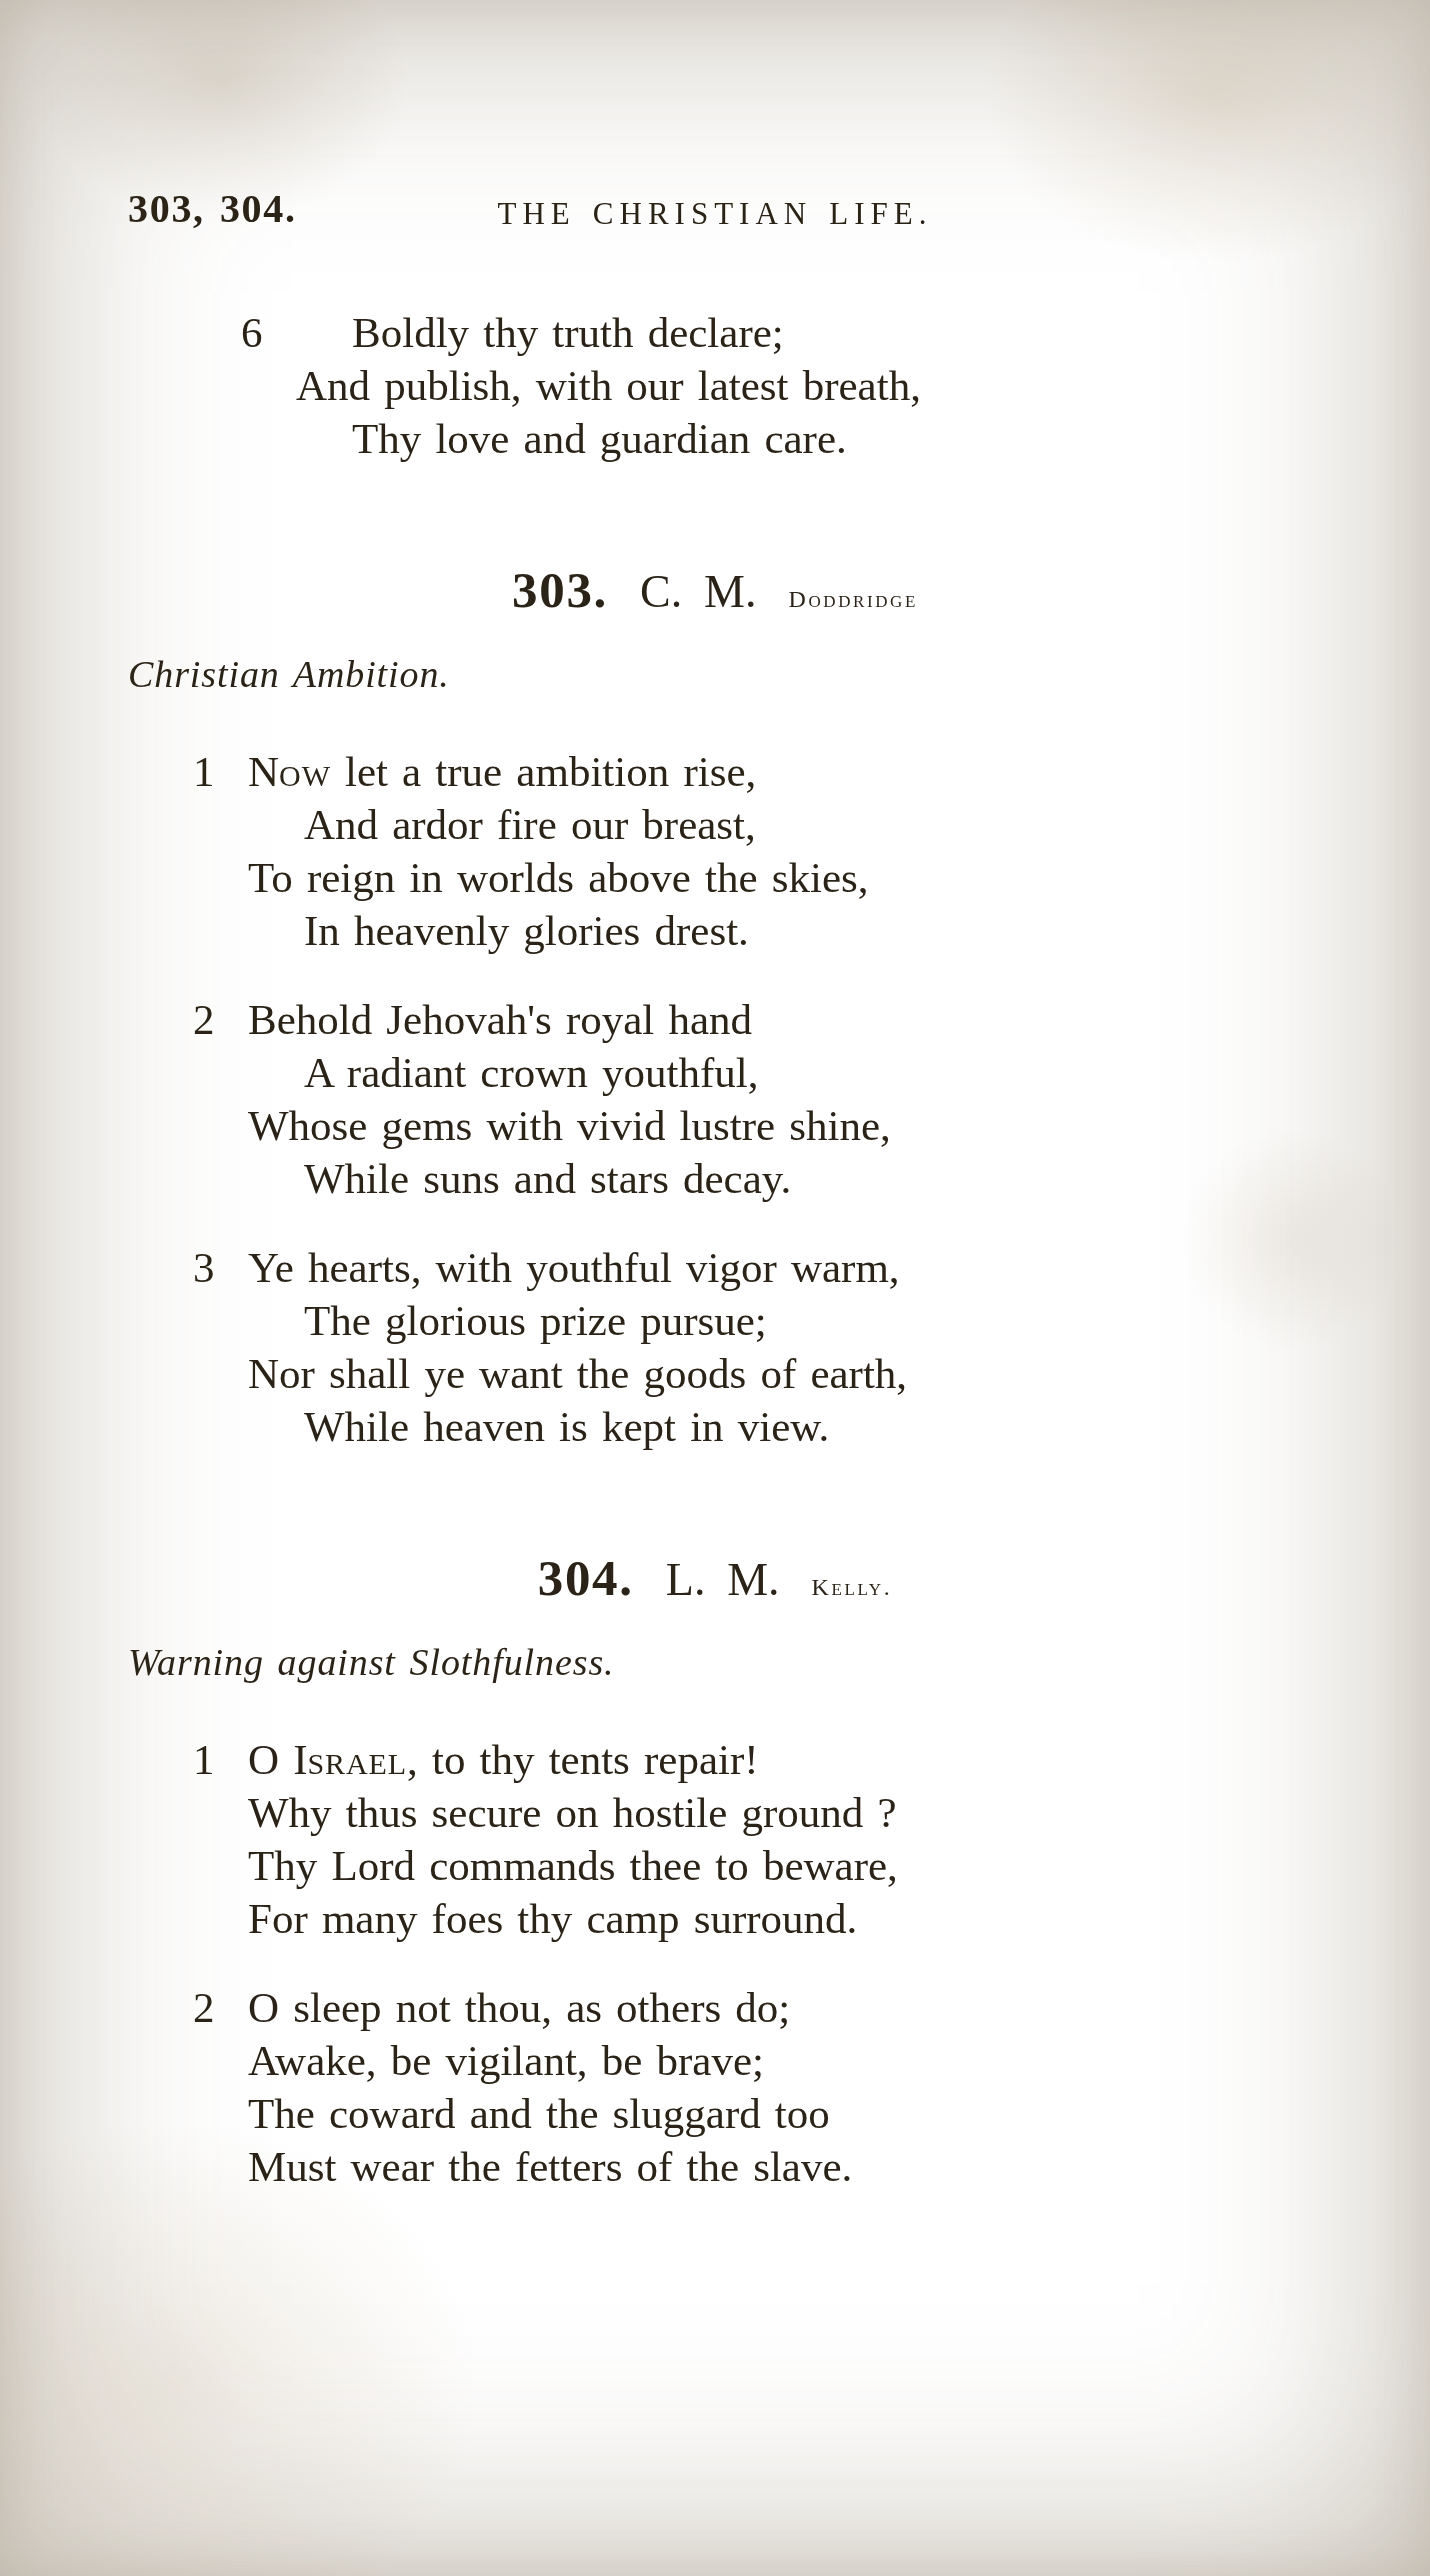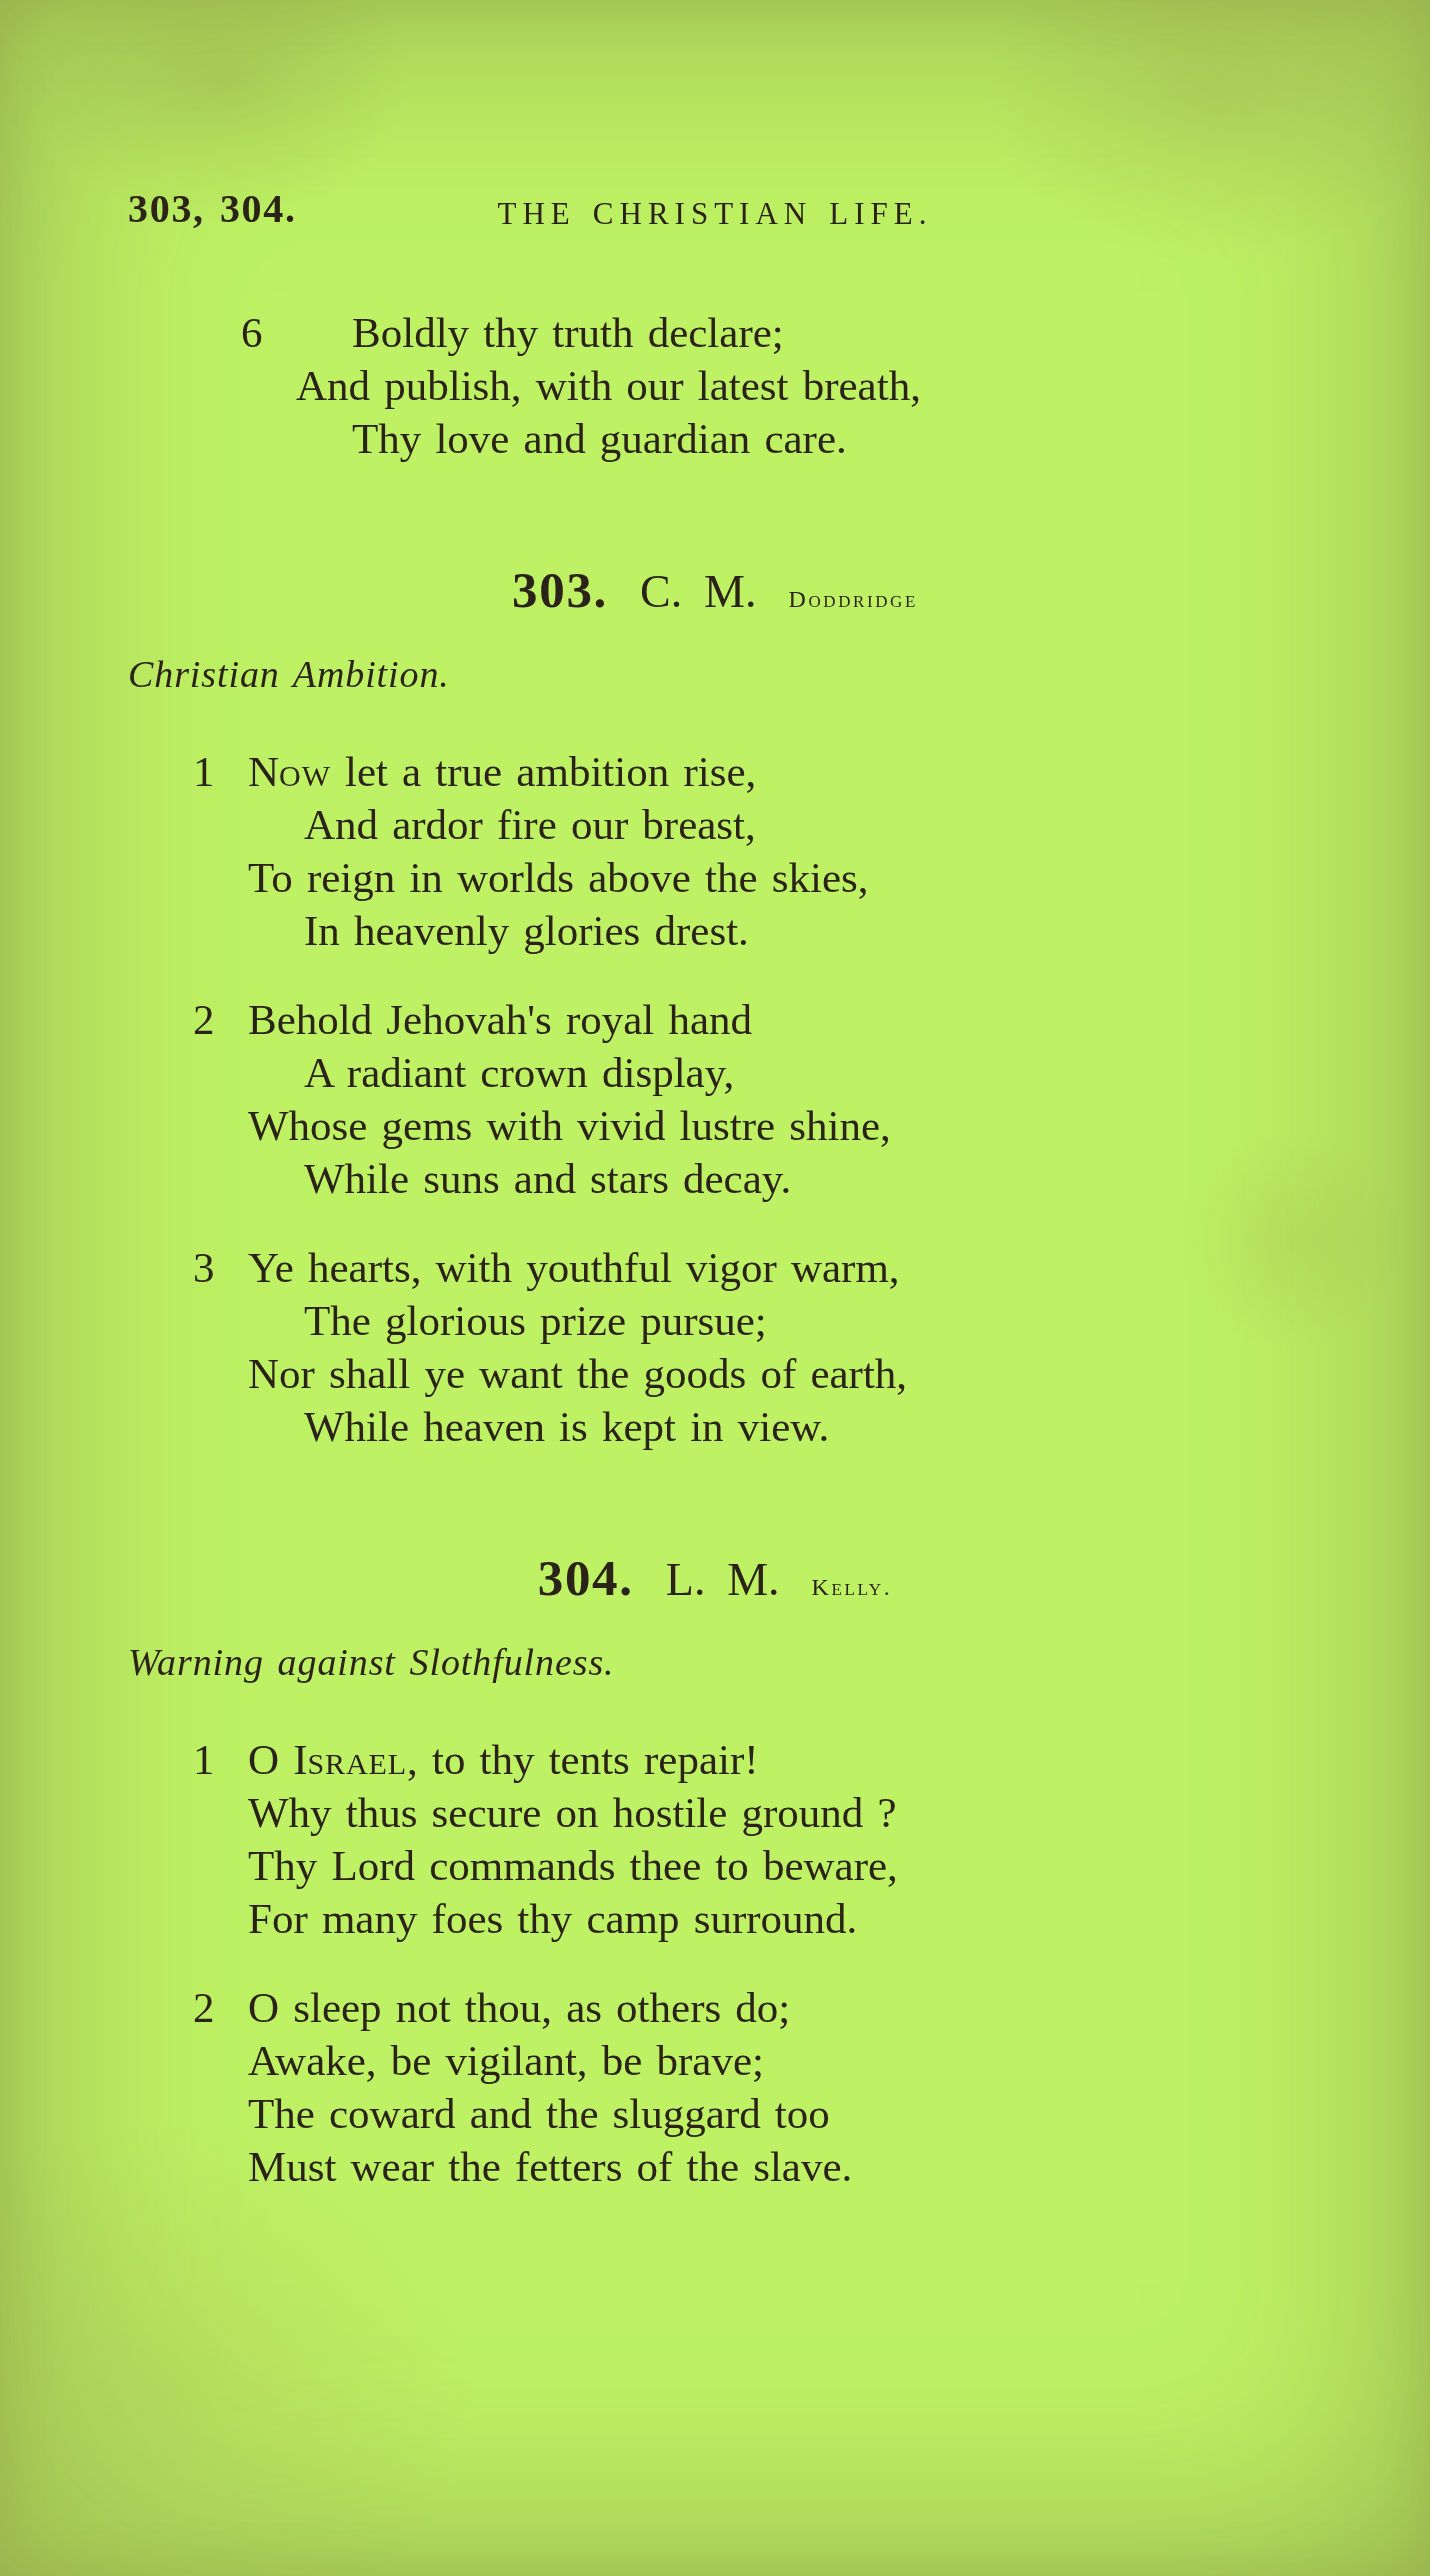--- a/index.html
+++ b/index.html
@@ -7,21 +7,21 @@
   body {
     width: 1430px;
     height: 2576px;
     background: #cfc5a5;
     font-family: "Liberation Serif", "DejaVu Serif", serif;
   }
   .page {
     position: relative;
     width: 1430px;
     height: 2576px;
-    background: #bef264;
+    background: #ffffff;
     color: #2b2317;
     overflow: hidden;
   }
   .vignette {
     position: absolute;
     inset: 0;
     z-index: 5;
     pointer-events: none;
     box-shadow: inset 0 0 222px 26px rgba(92,72,40,0.34),
                 inset 0 0 60px rgba(92,72,40,0.14);
@@ -130,21 +130,21 @@
               <div class="line"><span>N</span><span class="sc">ow</span><span> let a true ambition rise,</span></div>
               <div class="line i1">And ardor fire our breast,</div>
               <div class="line">To reign in worlds above the skies,</div>
               <div class="line i1">In heavenly glories drest.</div>
             </div>
           </div>
           <div class="verse">
             <span class="verse-number">2</span>
             <div class="verse-lines">
               <div class="line">Behold Jehovah's royal hand</div>
-              <div class="line i1">A radiant crown display,</div>
+              <div class="line i1">A radiant crown youthful,</div>
               <div class="line">Whose gems with vivid lustre shine,</div>
               <div class="line i1">While suns and stars decay.</div>
             </div>
           </div>
           <div class="verse">
             <span class="verse-number">3</span>
             <div class="verse-lines">
               <div class="line">Ye hearts, with youthful vigor warm,</div>
               <div class="line i1">The glorious prize pursue;</div>
               <div class="line">Nor shall ye want the goods of earth,</div>

